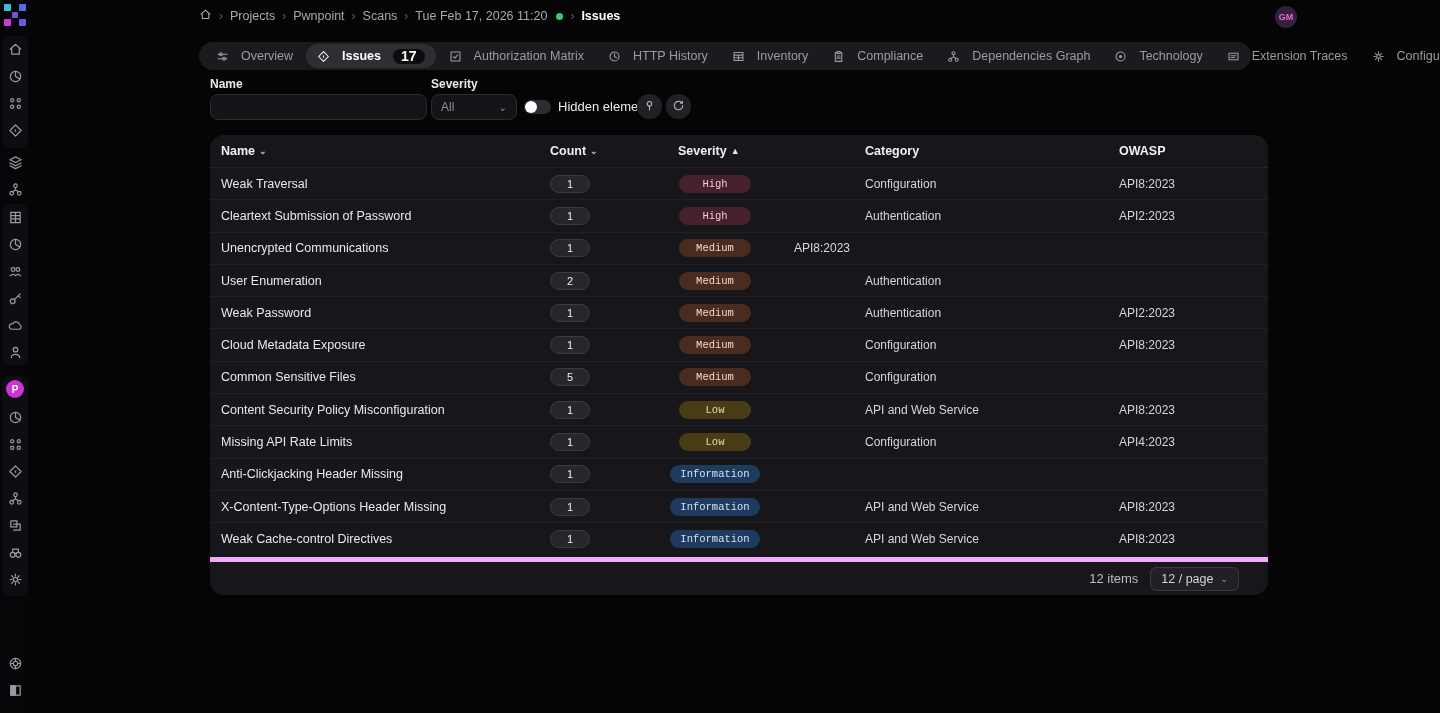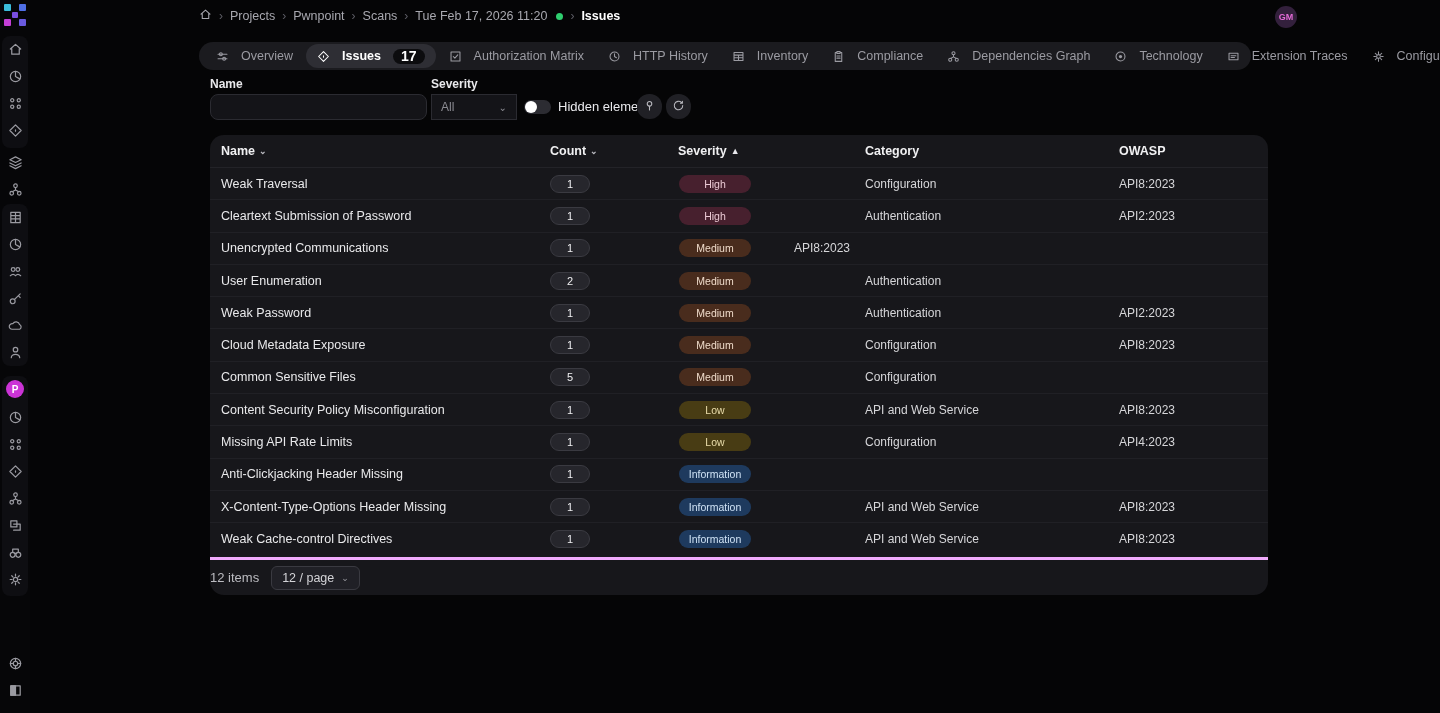--- a/index.html
+++ b/index.html
@@ -52,21 +52,21 @@
   .tab-badge { background:#0c0c0e; color:#fff; font-size:14px; font-weight:bold;
     border-radius:9px; padding:1px 8px; line-height:13px; }
 
   
   .filters { position:absolute; left:210px; top:77px; width:1058px; height:46px; }
   .f-label { position:absolute; top:0; font-size:12px; font-weight:bold; color:#e9e9ec; }
   .name-input { position:absolute; left:0; top:17px; width:217px; height:26px;
     background:#141418; border:1px solid #2b2b31; border-radius:8px; color:#e9e9ec;
     font-size:12px; padding:0 9px; outline:none; font-family:inherit; }
   .sev-select { position:absolute; left:221px; top:17px; width:86px; height:26px;
-    background:#141418; border:1px solid #2b2b31; border-radius:0;
+    background:#141418; border:1px solid #2b2b31; border-radius:8px;
     display:flex; align-items:center; justify-content:space-between;
     padding:0 9px; font-size:12px; color:#8b8b92; cursor:pointer; }
   .sev-select .chev { color:#8b8b92; font-size:10px; }
   .toggle { position:absolute; left:314px; top:23px; width:27px; height:14px;
     background:#2c2c32; border-radius:7px; cursor:pointer; }
   .toggle .knob { position:absolute; left:1px; top:1px; width:12px; height:12px;
     border-radius:50%; background:#ffffff; }
   .hidden-label { position:absolute; left:348px; top:22px; font-size:13px; color:#e9e9ec; }
   .round-btn { position:absolute; top:17px; width:25px; height:25px; border-radius:12px;
     background:#202025; display:flex; align-items:center; justify-content:center; cursor:pointer; }
@@ -89,25 +89,25 @@
   .tr { height:32.3px; border-bottom:1px solid #202025; cursor:pointer; }
   .tr:last-child { border-bottom:none; }
   .td-name { font-size:12.5px; color:#e9e9eb; padding-left:11px; white-space:nowrap;
     overflow:hidden; text-overflow:ellipsis; }
   .td-count { display:flex; justify-content:center; }
   .count-pill { min-width:40px; height:18px; background:#26262c; border:1px solid #3a3a41;
     border-radius:9px; color:#f0f0f2; font-size:11px; display:flex; align-items:center;
     justify-content:center; padding:0 6px; }
   .td-sev { display:flex; justify-content:center; }
   .sev-pill { min-width:72px; height:18px; border-radius:9px; font-size:10.5px;
-    display:flex; align-items:center; justify-content:center; padding:0 10px; }
+    display:flex; align-items:center; justify-content:center; padding:0 10px;font-family:Liberation Mono, monospace; }
   .td-cat, .td-owasp { font-size:12px; color:#d6d6d9; }
   .td-cat { padding-left:75px; } .td-owasp { padding-left:4px; }
   .tfoot { position:absolute; left:0; bottom:0; width:100%; height:38px;
-    border-top:3px solid #f0abfc; display:flex; align-items:center; 
+    border-top:5px solid #f0abfc; display:flex; align-items:center; justify-content:flex-end;
     gap:12px; padding-right:29px; }
   .items-count { font-size:13px; color:#bcbcc1; }
   .page-size { display:flex; align-items:center; gap:7px; padding:4px 10px;
     background:#202026; border:1px solid #3a3a41; border-radius:6px; font-size:12.5px;
     color:#d4d4d8; cursor:pointer; }
   .page-size .chev { font-size:9px; color:#9a9aa1; }
 </style>
 </head>
 <body>
 

